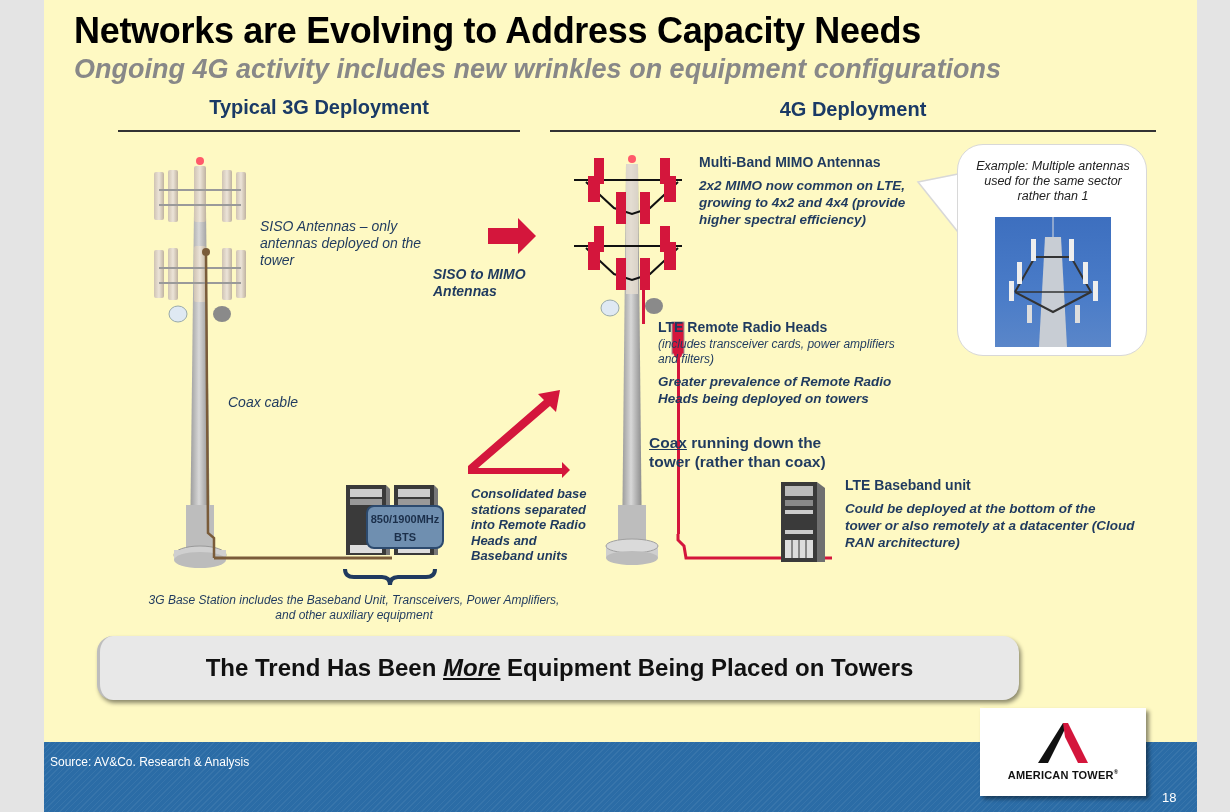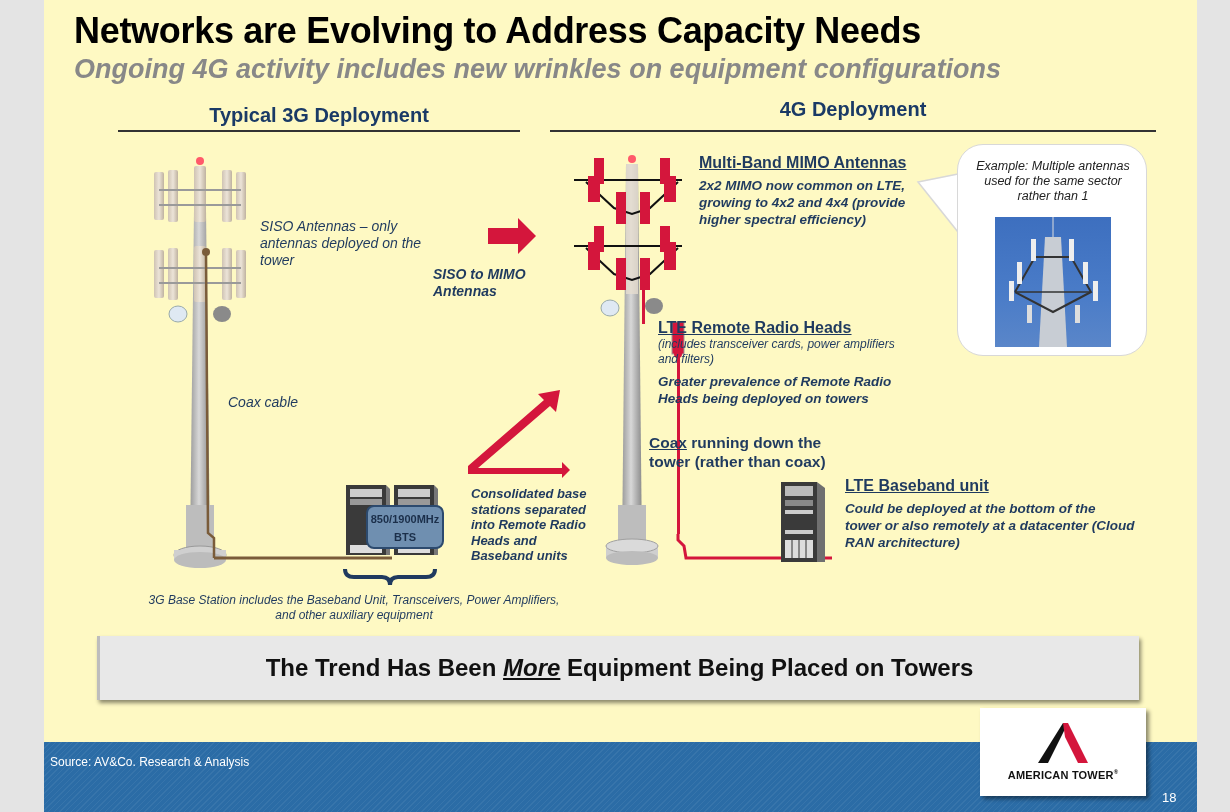--- a/index.html
+++ b/index.html
@@ -6,47 +6,47 @@
   html, body { width: 1230px; height: 812px; overflow: hidden; background: #e4e4e4; }
   body { font-family: "Liberation Sans", sans-serif; position: relative; }
   .slide { position: absolute; left: 44px; top: 0; width: 1153px; height: 812px; background: #fef9c3; overflow: hidden; }
   .abs { position: absolute; }
   .title { left: 30px; top: 10px; font-size: 36px; font-weight: bold; color: #000; letter-spacing: -0.3px; white-space: nowrap; }
   .subtitle { left: 30px; top: 54px; font-size: 27px; font-weight: bold; font-style: italic; color: #888888; white-space: nowrap; }
   .sec-head { font-size: 20px; font-weight: bold; color: #1a3a66; text-align: center; white-space: nowrap; }
   .sec-rule { height: 2px; background: #333; }
   .it-navy { color: #1f3a5f; font-style: italic; font-size: 14px; line-height: 17px; }
   .bold-it { color: #1f3a5f; font-style: italic; font-weight: bold; font-size: 14px; line-height: 17px; }
-  .hd { color: #1f3a5f; font-weight: bold; font-size: 16px; text-decoration: underline; white-space: nowrap; }
+  .hd { color: #1f3a5f; font-weight: bold; font-size: 14px; white-space: nowrap; }
   .small-it { color: #1f3a5f; font-style: italic; font-size: 12px; line-height: 15px; }
   .callout { left: 913px; top: 144px; width: 190px; height: 212px; border: 1.5px solid #d8d8d8; border-radius: 26px; background: #fff; }
   .callout-text { left: 10px; top: 14px; width: 170px; text-align: center; font-size: 12.5px; font-style: italic; color: #222; line-height: 15px; }
   .photo { left: 37px; top: 72px; width: 116px; height: 130px; background: linear-gradient(180deg, #3d6fbf 0%, #4a7cc8 60%, #5a86c9 100%); overflow: hidden; }
-  .banner { left: 53px; top: 636px; width: 1042px; height: 64px; background: #e8e8e8; box-shadow: 2px 3px 4px rgba(0,0,0,0.45); border-left: 3px solid #bdbdbd; }
+  .banner { left: 53px; top: 636px; width: 922px; height: 64px; background: #e8e8e8; box-shadow: 2px 3px 4px rgba(0,0,0,0.45); border-left: 3px solid #bdbdbd; border-radius: 16px; }
   .banner-text { width: 100%; text-align: center; top: 18px; font-size: 24px; font-weight: bold; color: #111; white-space: nowrap; }
   .banner-text u { font-style: italic; }
   .footer { left: 0; top: 742px; width: 1153px; height: 70px;
     background-color: #2b6ca6;
     background-image: repeating-linear-gradient(135deg, rgba(255,255,255,0.06) 0px, rgba(255,255,255,0.06) 1px, transparent 1px, transparent 4px); }
   .source { left: 6px; top: 13px; font-size: 12px; color: #fff; white-space: nowrap; }
   .pagenum { left: 1118px; top: 48px; font-size: 13px; color: #fff; }
   .logo-box { left: 936px; top: 708px; width: 166px; height: 88px; background: #fff; box-shadow: 3px 3px 4px rgba(0,0,0,0.45); }
   .logo-text { left: 0; top: 61px; width: 100%; text-align: center; font-size: 11px; font-weight: bold; color: #111; letter-spacing: 0.2px; }
   .bts-label { left: 304px; top: 505px; width: 78px; height: 44px; background: #6f8fb0; border: 2px solid #2c4a6e; border-radius: 8px; color: #1b2f4a; font-weight: bold; font-size: 11px; text-align: center; line-height: 18px; padding-top: 3px; margin-left: 18px; }
   svg { position: absolute; overflow: visible; }
 </style>
 </head>
 <body>
 
 <div class="slide">
 
   <div class="abs title">Networks are Evolving to Address Capacity Needs</div>
   <div class="abs subtitle">Ongoing 4G activity includes new wrinkles on equipment configurations</div>
 
-  <div class="abs sec-head" style="left:74px; top:104px; width:402px;">Typical 3G Deployment</div>
+  <div class="abs sec-head" style="left:74px; top:96px; width:402px;">Typical 3G Deployment</div>
   <div class="abs sec-rule" style="left:74px; top:130px; width:402px;"></div>
   <div class="abs sec-head" style="left:506px; top:98px; width:606px;">4G Deployment</div>
   <div class="abs sec-rule" style="left:506px; top:130px; width:606px;"></div>
 
   <svg style="left:100px; top:150px;" width="120" height="420" viewBox="0 0 120 420">
     <defs>
       <linearGradient id="pole" x1="0" x2="1" y1="0" y2="0">
         <stop offset="0" stop-color="#9a9a9a"></stop>
           <stop offset="0.45" stop-color="#d8d8d8"></stop>
           <stop offset="1" stop-color="#8a8a8a"></stop>

